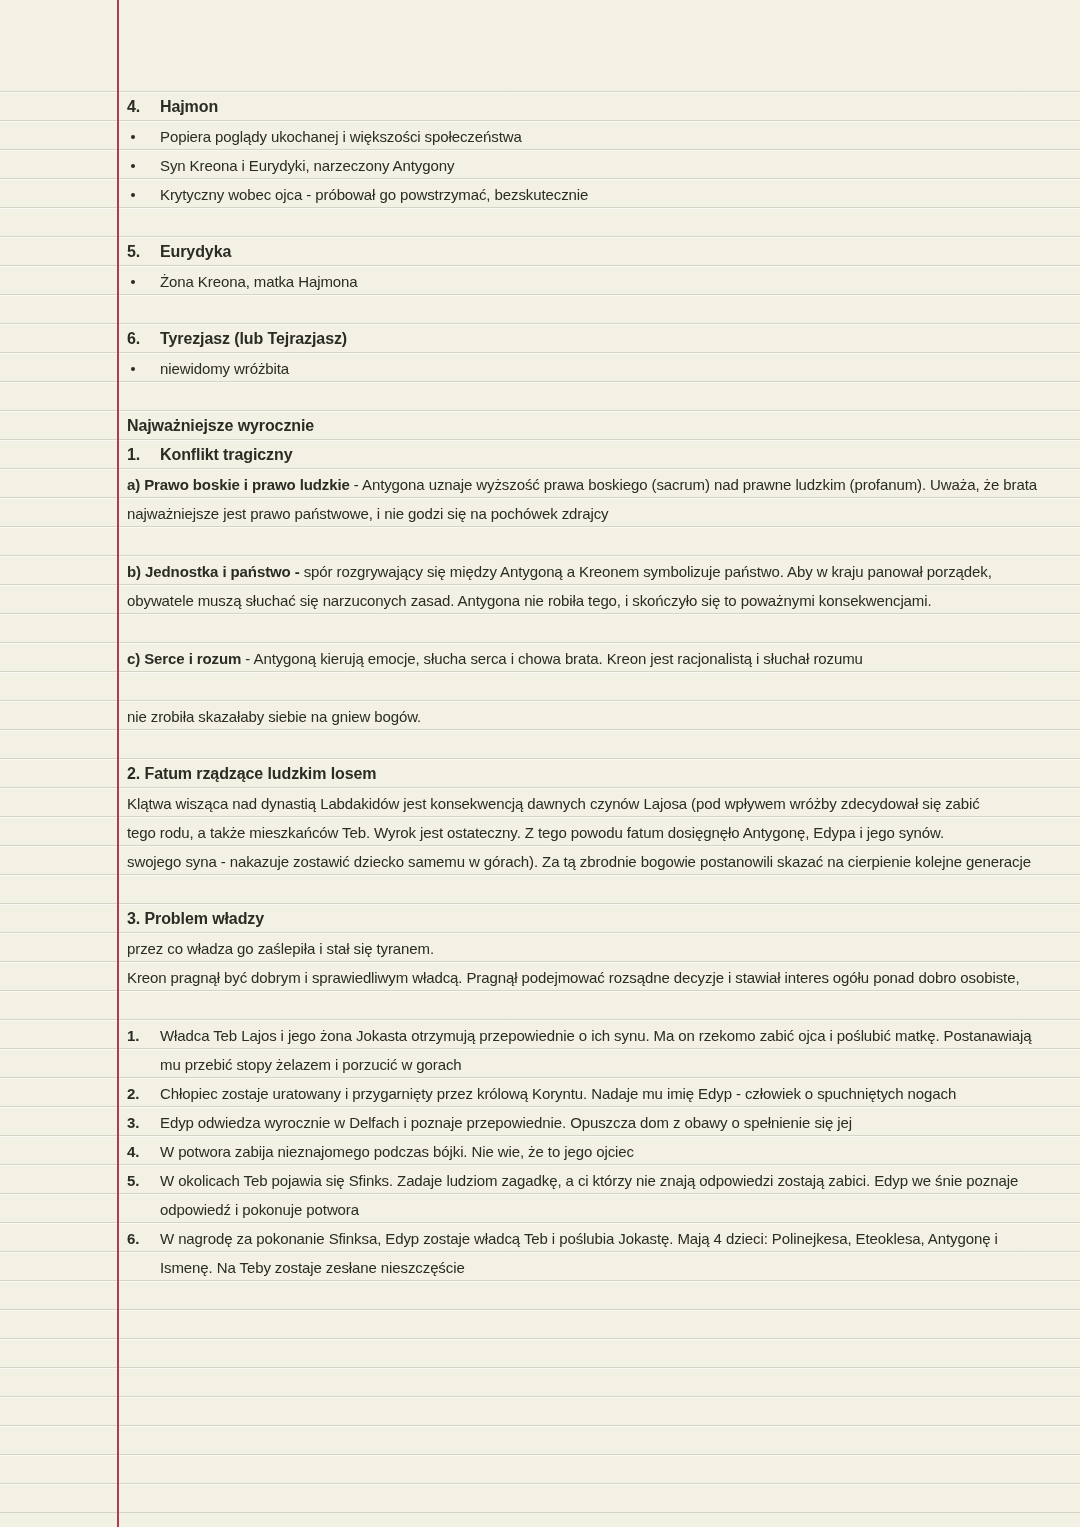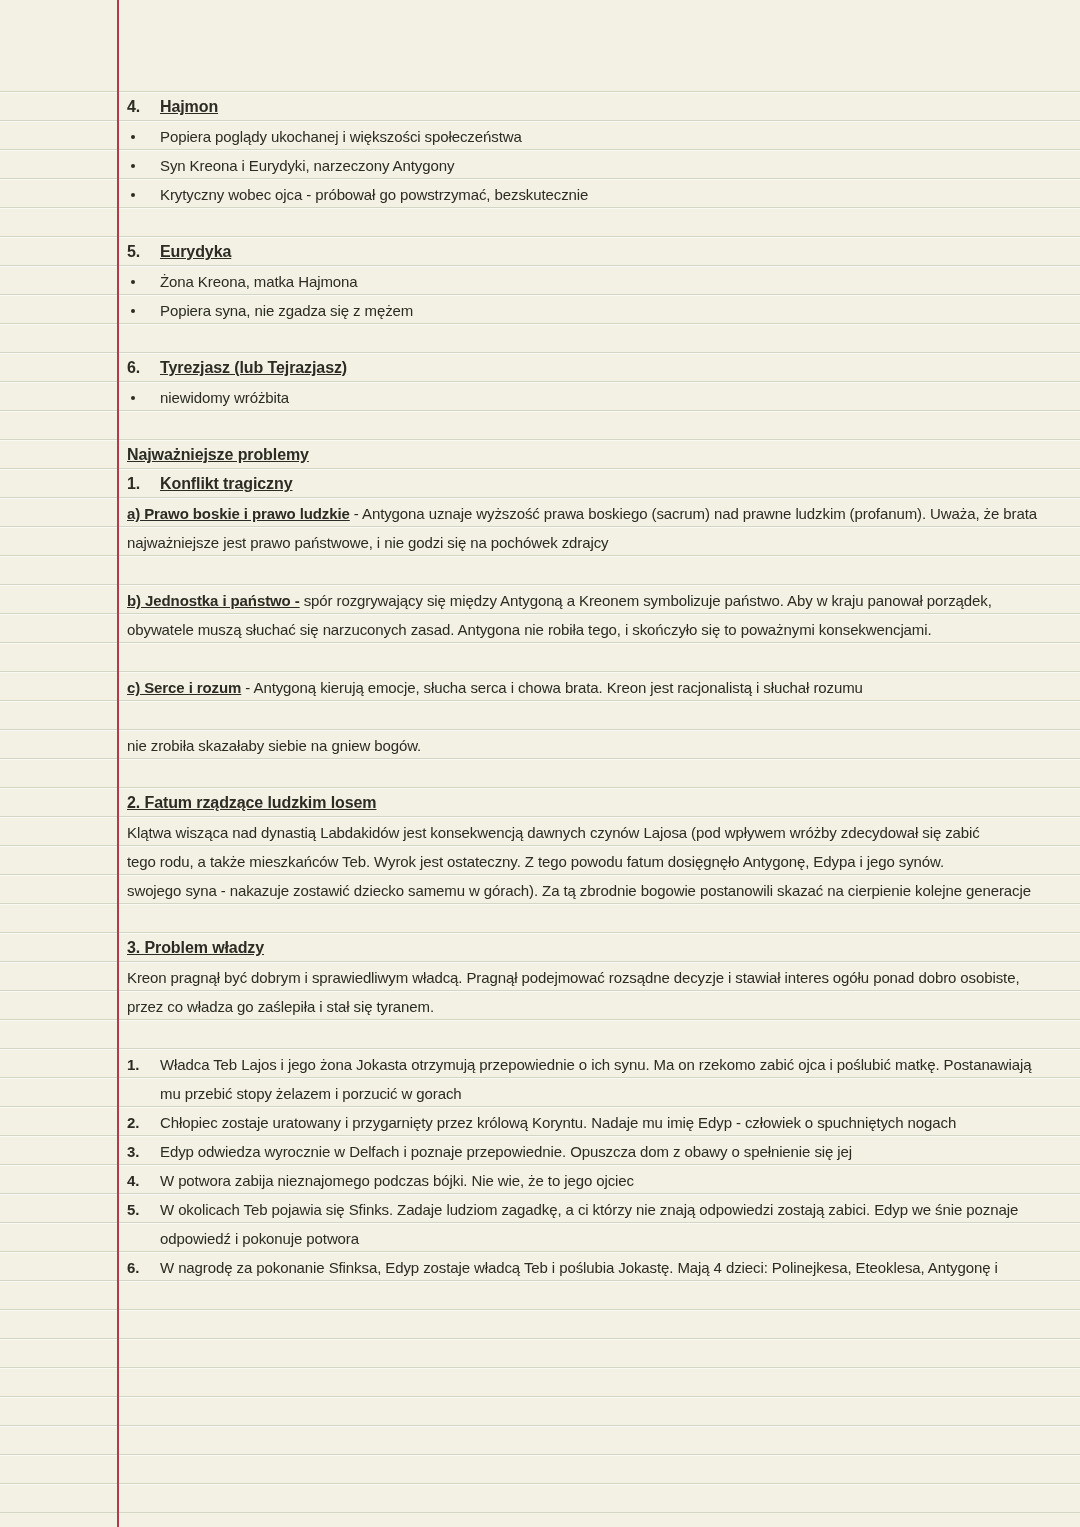--- a/index.html
+++ b/index.html
@@ -44,21 +44,21 @@
     flex:0 0 33px;width:33px;
   }
   .row .marker{
     flex:0 0 33px;width:33px;
     display:flex;align-items:flex-end;
   }
   .dot{
     width:4px;height:4px;border-radius:50%;
     background:#2c2b24;margin:0 0 7px 4px;
   }
-  .b{font-weight:700;text-decoration:underline;}
+  .b{font-weight:700;}
   .kind-heading .body,
   .kind-hnum .num,
   .kind-hnum .body{
     font-weight:700;font-size:16px;line-height:20px;
   }
   .kind-numbered .num{font-weight:700;}
   .body{display:inline-block;}
 </style>
 </head>
 <body>
@@ -93,40 +93,34 @@
       <div class="row kind-hnum">
         <span class="num">5.</span>
         <span class="body"><span class="b">Eurydyka</span></span>
       </div>
       <div class="row kind-bullet">
         <span class="marker">
           <span class="dot"></span>
         </span>
         <span class="body"><span>Żona Kreona, matka Hajmona</span></span>
       </div>
-      <div class="row kind-bullet">
-        <span class="marker">
-          <span class="dot"></span>
-        </span>
-        <span class="body"><span>Popiera syna, nie zgadza się z mężem</span></span>
-      </div>
       <div class="row kind-blank"></div>
       <div class="row kind-hnum">
         <span class="num">6.</span>
         <span class="body"><span class="b">Tyrezjasz (lub Tejrazjasz)</span></span>
       </div>
       <div class="row kind-bullet">
         <span class="marker">
           <span class="dot"></span>
         </span>
         <span class="body"><span>niewidomy wróżbita</span></span>
       </div>
       <div class="row kind-blank"></div>
       <div class="row kind-heading">
-        <span class="body"><span class="b">Najważniejsze problemy</span></span>
+        <span class="body"><span class="b">Najważniejsze wyrocznie</span></span>
       </div>
       <div class="row kind-hnum">
         <span class="num">1.</span>
         <span class="body"><span class="b">Konflikt tragiczny</span></span>
       </div>
       <div class="row kind-text">
         <span class="body"><span class="b">a) Prawo boskie i prawo ludzkie</span><span> - Antygona uznaje wyższość prawa boskiego (sacrum) nad prawne ludzkim (profanum). Uważa, że brata</span></span>
       </div>
       <div class="row kind-text">
         <span class="body"><span>najważniejsze jest prawo państwowe, i nie godzi się na pochówek zdrajcy</span></span>
@@ -157,24 +151,24 @@
         <span class="body"><span>tego rodu, a także mieszkańców Teb. Wyrok jest ostateczny. Z tego powodu fatum dosięgnęło Antygonę, Edypa i jego synów.</span></span>
       </div>
       <div class="row kind-text">
         <span class="body"><span>swojego syna - nakazuje zostawić dziecko samemu w górach). Za tą zbrodnie bogowie postanowili skazać na cierpienie kolejne generacje</span></span>
       </div>
       <div class="row kind-blank"></div>
       <div class="row kind-heading">
         <span class="body"><span class="b">3. Problem władzy</span></span>
       </div>
       <div class="row kind-text">
+        <span class="body"><span>przez co władza go zaślepiła i stał się tyranem.</span></span>
+      </div>
+      <div class="row kind-text">
         <span class="body"><span>Kreon pragnął być dobrym i sprawiedliwym władcą. Pragnął podejmować rozsądne decyzje i stawiał interes ogółu ponad dobro osobiste,</span></span>
-      </div>
-      <div class="row kind-text">
-        <span class="body"><span>przez co władza go zaślepiła i stał się tyranem.</span></span>
       </div>
       <div class="row kind-blank"></div>
       <div class="row kind-numbered">
         <span class="num">1.</span>
         <span class="body"><span>Władca Teb Lajos i jego żona Jokasta otrzymują przepowiednie o ich synu. Ma on rzekomo zabić ojca i poślubić matkę. Postanawiają</span></span>
       </div>
       <div class="row kind-cont">
         <span class="num"></span>
         <span class="body"><span>mu przebić stopy żelazem i porzucić w gorach</span></span>
       </div>
@@ -194,15 +188,19 @@
         <span class="num">5.</span>
         <span class="body"><span>W okolicach Teb pojawia się Sfinks. Zadaje ludziom zagadkę, a ci którzy nie znają odpowiedzi zostają zabici. Edyp we śnie poznaje</span></span>
       </div>
       <div class="row kind-cont">
         <span class="num"></span>
         <span class="body"><span>odpowiedź i pokonuje potwora</span></span>
       </div>
       <div class="row kind-numbered">
         <span class="num">6.</span>
         <span class="body"><span>W nagrodę za pokonanie Sfinksa, Edyp zostaje władcą Teb i poślubia Jokastę. Mają 4 dzieci: Polinejkesa, Eteoklesa, Antygonę i</span></span>
+      </div>
+      <div class="row kind-cont">
+        <span class="num"></span>
+        <span class="body"><span>Ismenę. Na Teby zostaje zesłane nieszczęście</span></span>
       </div>
     </div>
 </div>
 
 </body></html>

